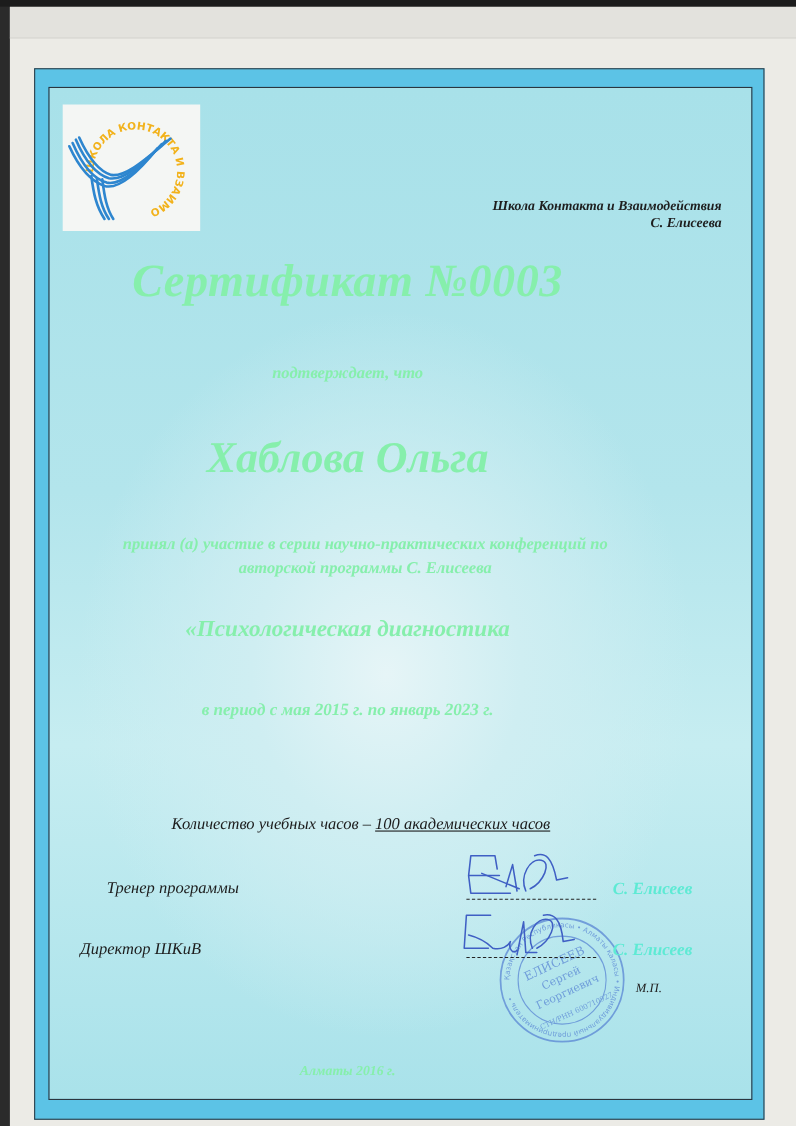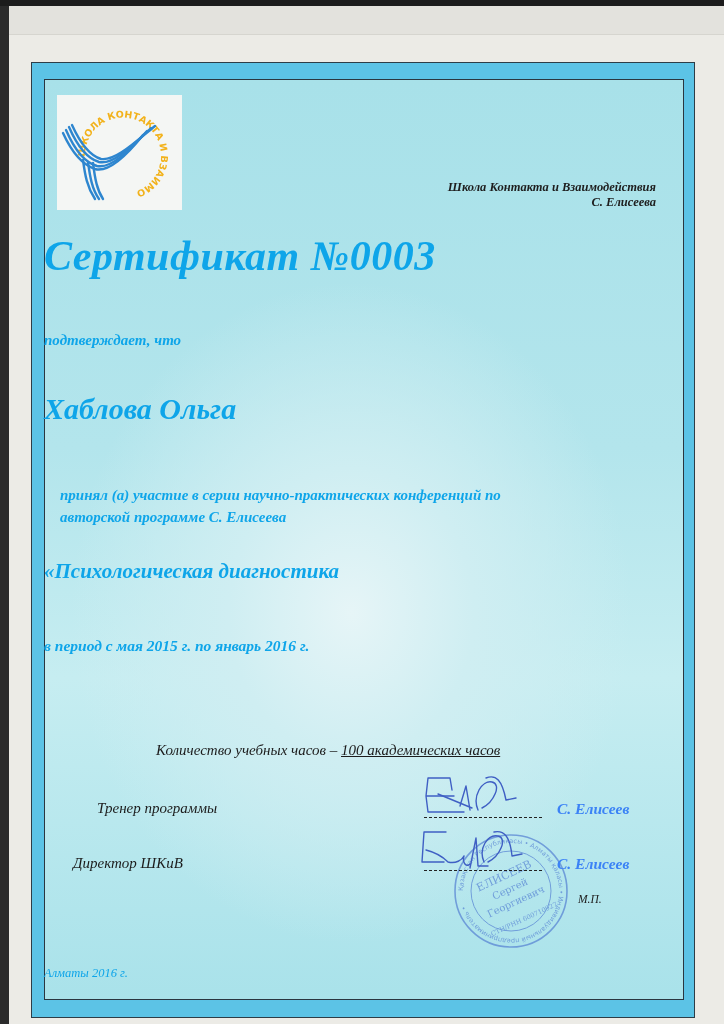--- a/index.html
+++ b/index.html
@@ -31,40 +31,40 @@
     }
     .logo-box {
       position: absolute; left: 57px; top: 95px; width: 125px; height: 115px;
       background: #f4f6f4;
     }
     .logo-box svg { width: 100%; height: 100%; display: block; }
     .org {
       position: absolute; right: 68px; top: 180px; text-align: right;
       font-style: italic; font-weight: bold; font-size: 12.5px; color: #1e1e1e; line-height: 15px;
     }
-    .center { position: absolute; left: 44px; width: 544px; text-align: left; color: #0ea5e9; font-style: italic; font-weight: bold; }
+    .center { position: absolute; left: 44px; width: 544px; text-align: center; color: #86efac; font-style: italic; font-weight: bold; }
     .title { top: 232px; font-size: 42px; letter-spacing: 0.5px; }
     .confirms { top: 332px; font-size: 15px; }
-    .name { top: 392px; font-size: 30px; }
+    .name { top: 392px; font-size: 40px; }
     .participated { top: 484px; font-size: 15px; line-height: 22px; padding-left: 16px; }
     .program { top: 558px; font-size: 21px; line-height: 26px; }
     .period { top: 637px; font-size: 15.5px; }
     .hours { position: absolute; left: 156px; top: 742px; font-size: 15px; color: #1c1c1c; font-style: italic; }
     .hours .val { font-weight: normal; text-decoration: underline; }
     .role { position: absolute; left: 73px; font-size: 15px; font-style: italic; color: #1c1c1c; }
     .role.r1 { top: 800px; margin-left: 24px; }
     .role.r2 { top: 855px; }
     .sigline { position: absolute; left: 424px; width: 118px; border-top: 1px dashed #222; }
     .sigline.l1 { top: 817px; }
     .sigline.l2 { top: 870px; }
-    .signer { position: absolute; left: 557px; font-size: 15.5px; font-style: italic; font-weight: bold; color: #3b82f6; }
+    .signer { position: absolute; left: 557px; font-size: 15.5px; font-style: italic; font-weight: bold; color: #5eead4; }
     .signer.s1 { top: 800px; }
     .signer.s2 { top: 855px; }
     .mp { position: absolute; left: 578px; top: 893px; font-size: 11.5px; font-style: italic; color: #222; }
-    .footer { top: 966px; font-size: 12.5px; font-weight: normal; }
+    .footer { top: 966px; font-size: 12.5px; font-weight: bold; }
     .sig { position: absolute; }
     .stamp { position: absolute; left: 452px; top: 832px; width: 118px; height: 118px; opacity: 0.75; }
   </style>
 </head>
 <body>
 
 <div class="scan-left"></div>
 <div class="paper"></div>
 <div class="paper-fold"></div>
 <div class="scan-top"></div>
@@ -96,28 +96,28 @@
   <div>Школа Контакта и Взаимодействия</div>
   <div>С. Елисеева</div>
 </div>
 
 <div class="center title">Сертификат №0003</div>
 <div class="center confirms">подтверждает, что</div>
 <div class="center name">Хаблова Ольга</div>
 
 <div class="center participated">
   <div>принял (а) участие в серии научно-практических конференций по</div>
-  <div>авторской программе С. Елисеева</div>
+  <div>авторской программы С. Елисеева</div>
 </div>
 
 <div class="center program">
   <div>«Психологическая диагностика</div>
 </div>
 
-<div class="center period">в период с мая 2015 г. по январь 2016 г.</div>
+<div class="center period">в период с мая 2015 г. по январь 2023 г.</div>
 
 <div class="hours">
   <span>Количество учебных часов – </span><span class="val">100 академических часов</span>
 </div>
 
 <div class="role r1">Тренер программы</div>
 <div class="role r2">Директор ШКиВ</div>
 
 <svg class="stamp" viewBox="0 0 118 118" xmlns="http://www.w3.org/2000/svg">
   <defs>

